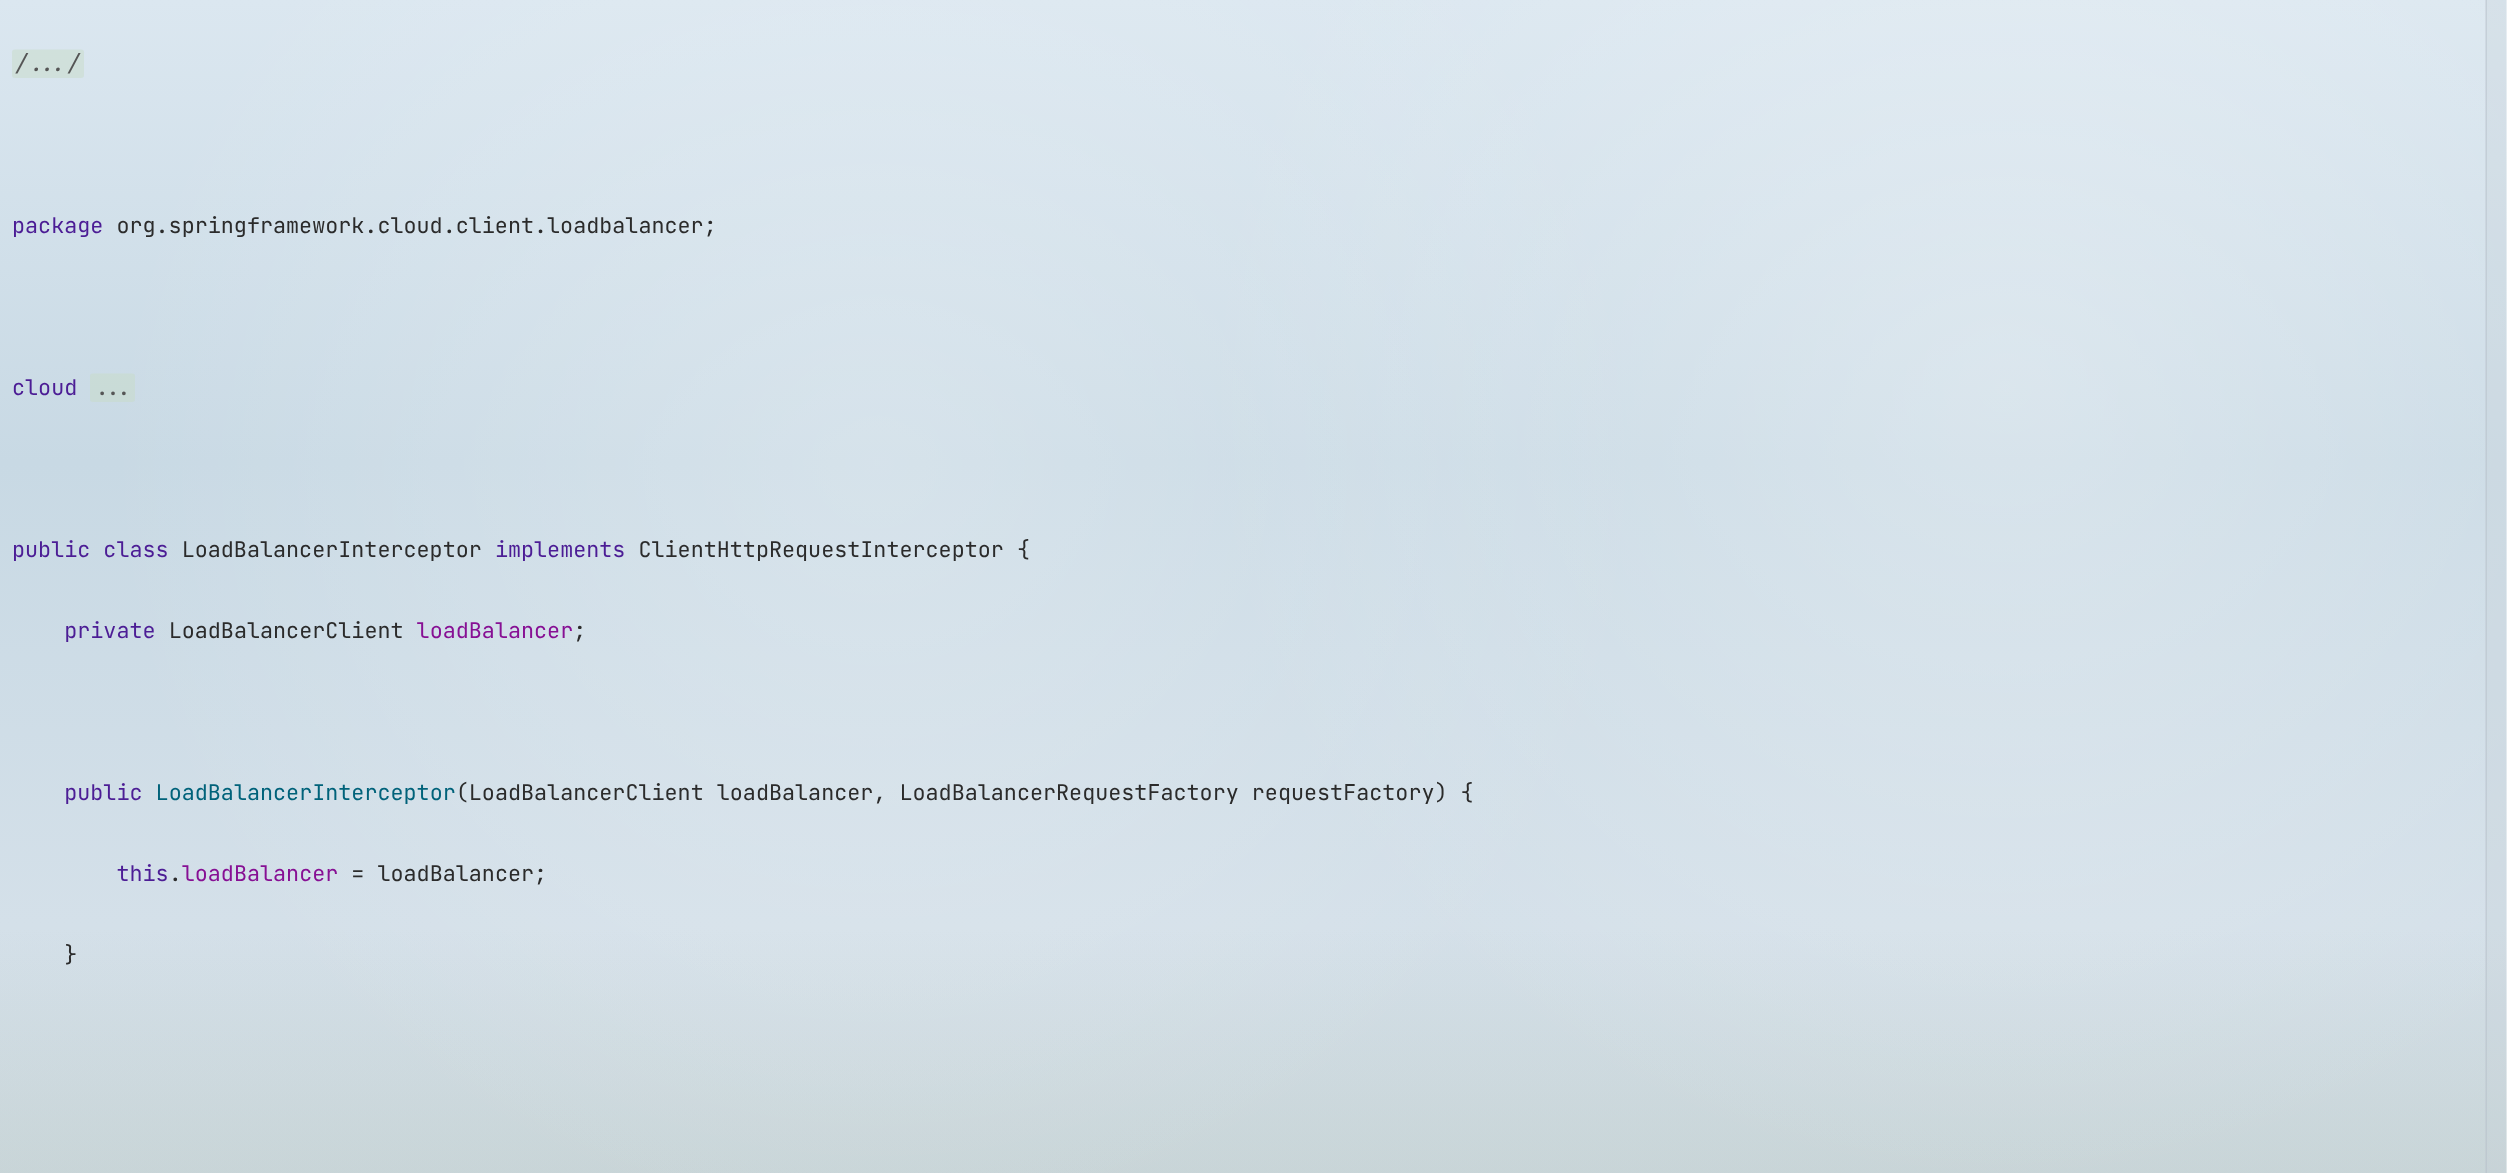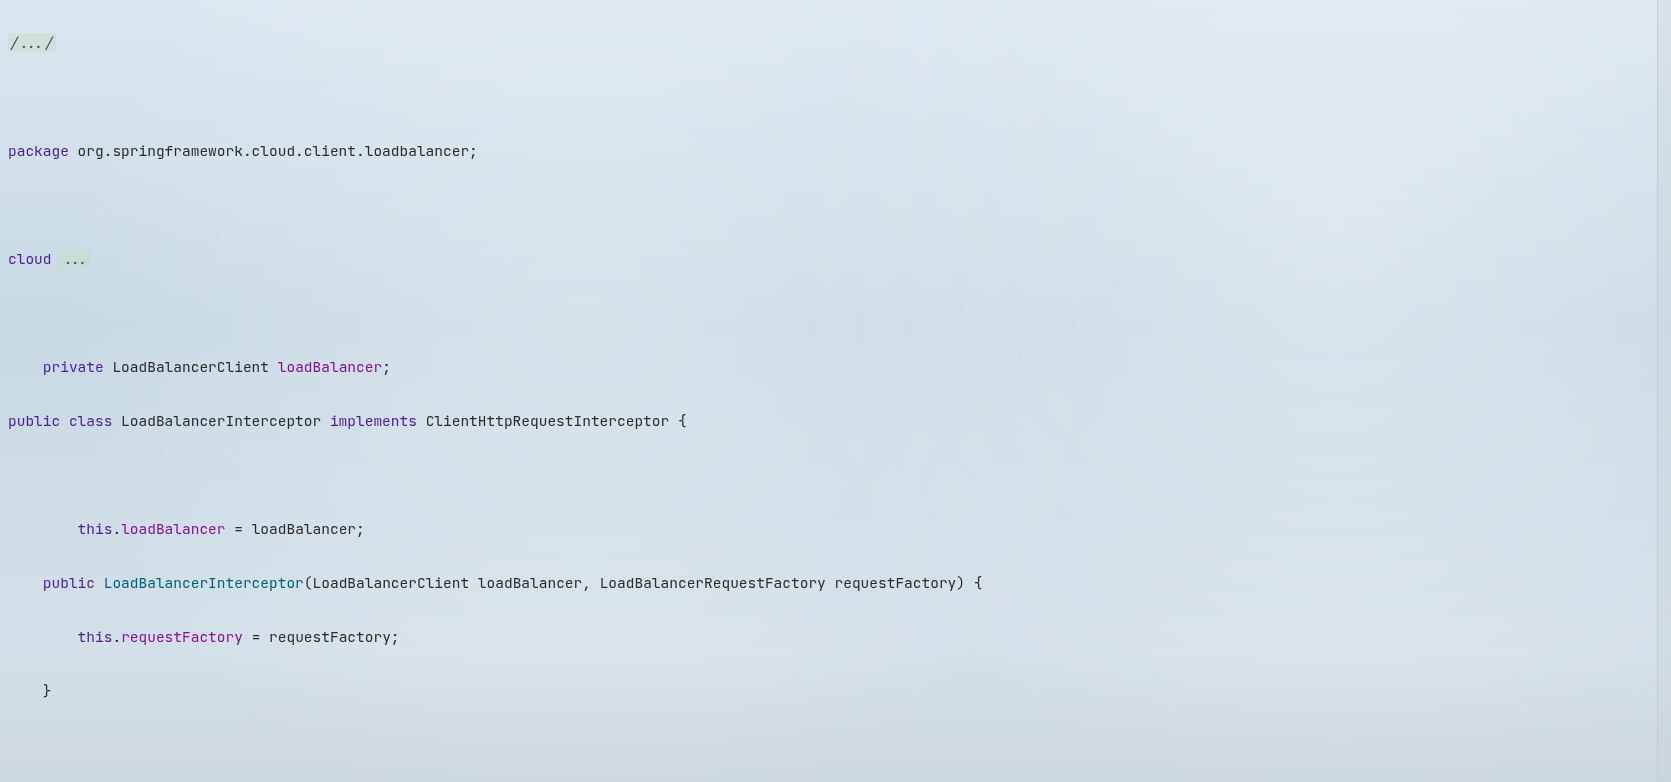--- a/index.html
+++ b/index.html
@@ -49,26 +49,25 @@
 </head>
 <body>
 
 <div class="editor">
 <div class="line"><span class="cmt fold">/.../</span></div>
 <div class="line"> </div>
 <div class="line"><span class="kw">package</span> <span>org.springframework.cloud.client.loadbalancer;</span></div>
 <div class="line"> </div>
 <div class="line"><span class="kw">cloud</span> <span class="fold">...</span></div>
 <div class="line"> </div>
+<div class="line"><span class="kw">public</span> <span class="kw">class</span> <span class="cls">LoadBalancerInterceptor</span> <span class="kw">implements</span> <span class="cls">ClientHttpRequestInterceptor</span><span> {</span></div>
 <div class="line">    <span class="kw">private</span> <span class="cls">LoadBalancerClient</span> <span class="fld">loadBalancer</span><span>;</span></div>
-<div class="line"><span class="kw">public</span> <span class="kw">class</span> <span class="cls">LoadBalancerInterceptor</span> <span class="kw">implements</span> <span class="cls">ClientHttpRequestInterceptor</span><span> {</span></div>
 <div class="line"> </div>
+<div class="line">    <span class="kw">public</span> <span class="mth">LoadBalancerInterceptor</span><span>(LoadBalancerClient loadBalancer, LoadBalancerRequestFactory requestFactory) {</span></div>
 <div class="line">        <span class="kw">this</span><span>.</span><span class="fld">loadBalancer</span><span> = loadBalancer;</span></div>
-<div class="line">    <span class="kw">public</span> <span class="mth">LoadBalancerInterceptor</span><span>(LoadBalancerClient loadBalancer, LoadBalancerRequestFactory requestFactory) {</span></div>
-<div class="line">        <span class="kw">this</span><span>.</span><span class="fld">requestFactory</span><span> = requestFactory;</span></div>
 <div class="line">    <span>}</span></div>
 
 
 
 
 
 
 
 
 

